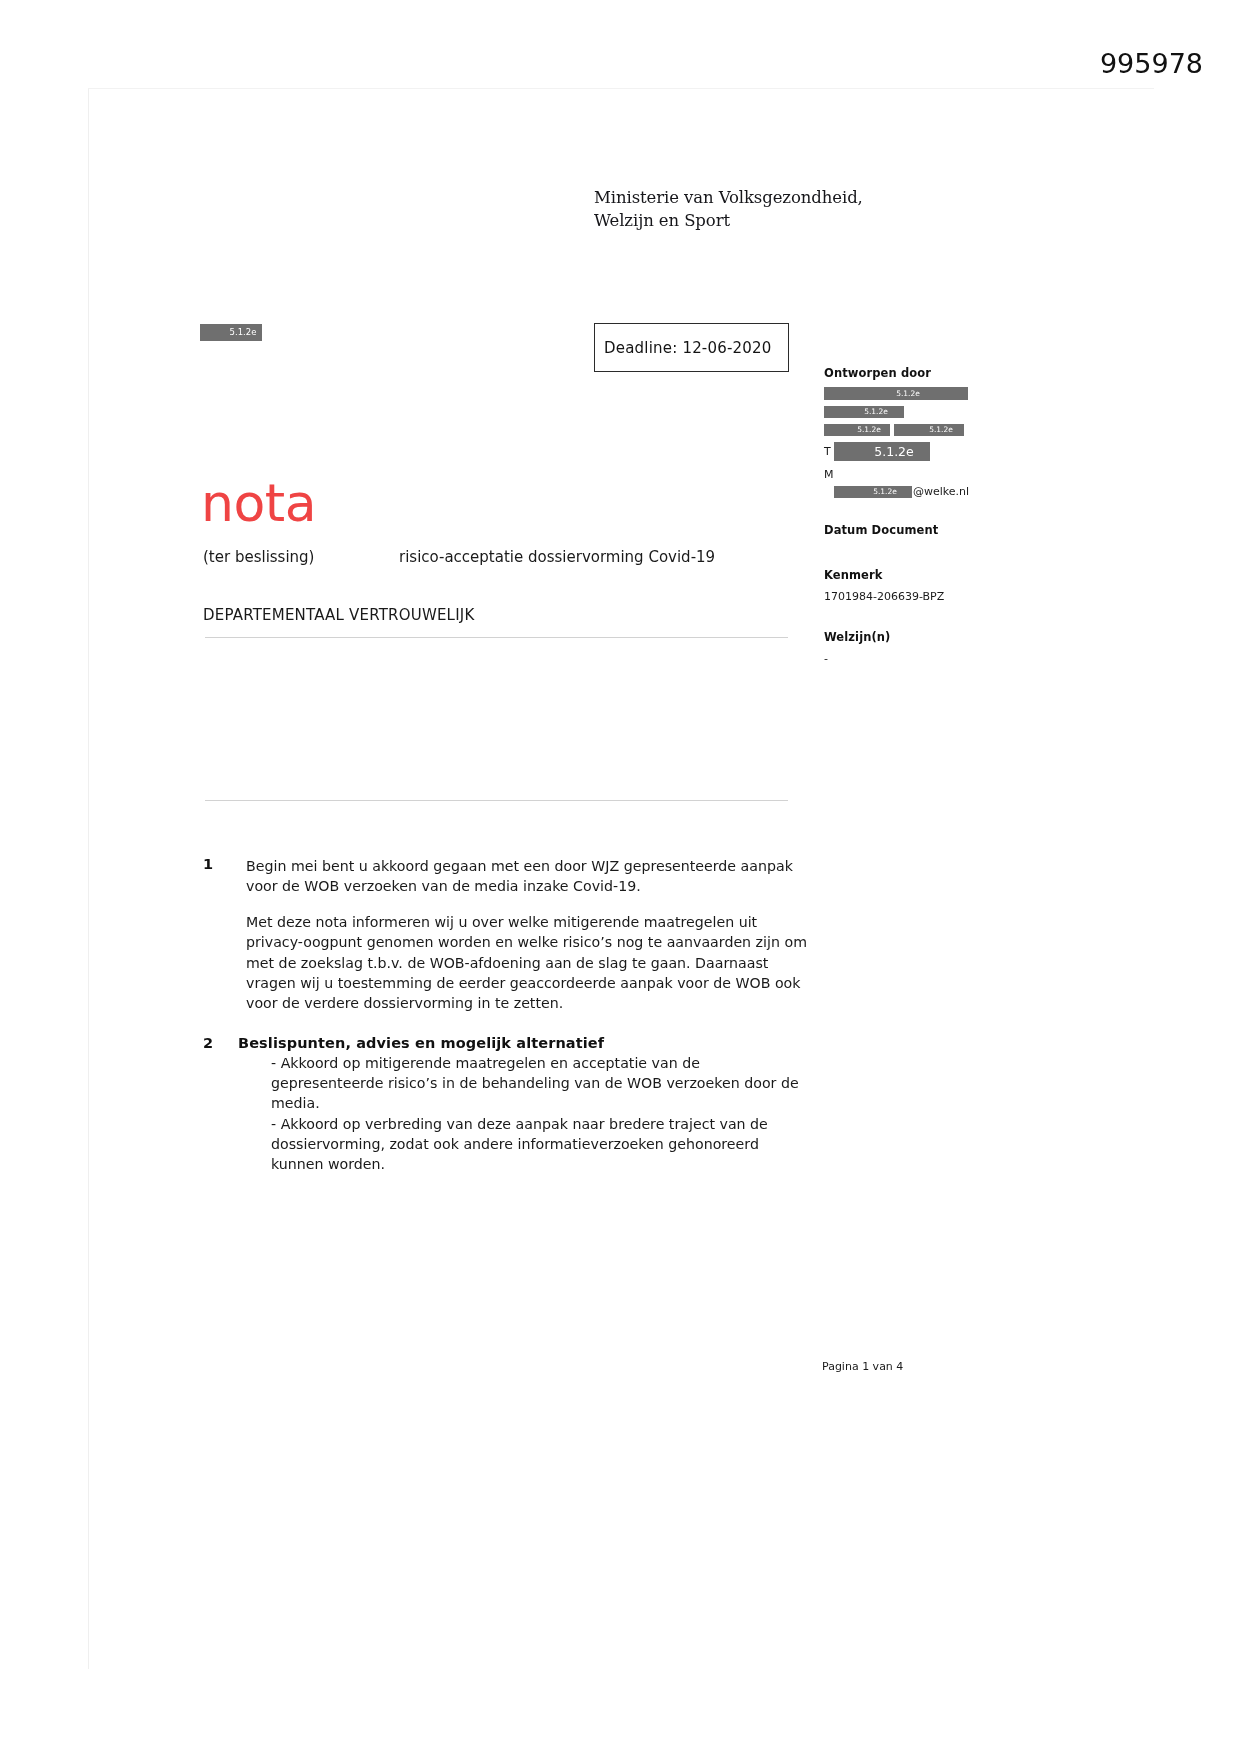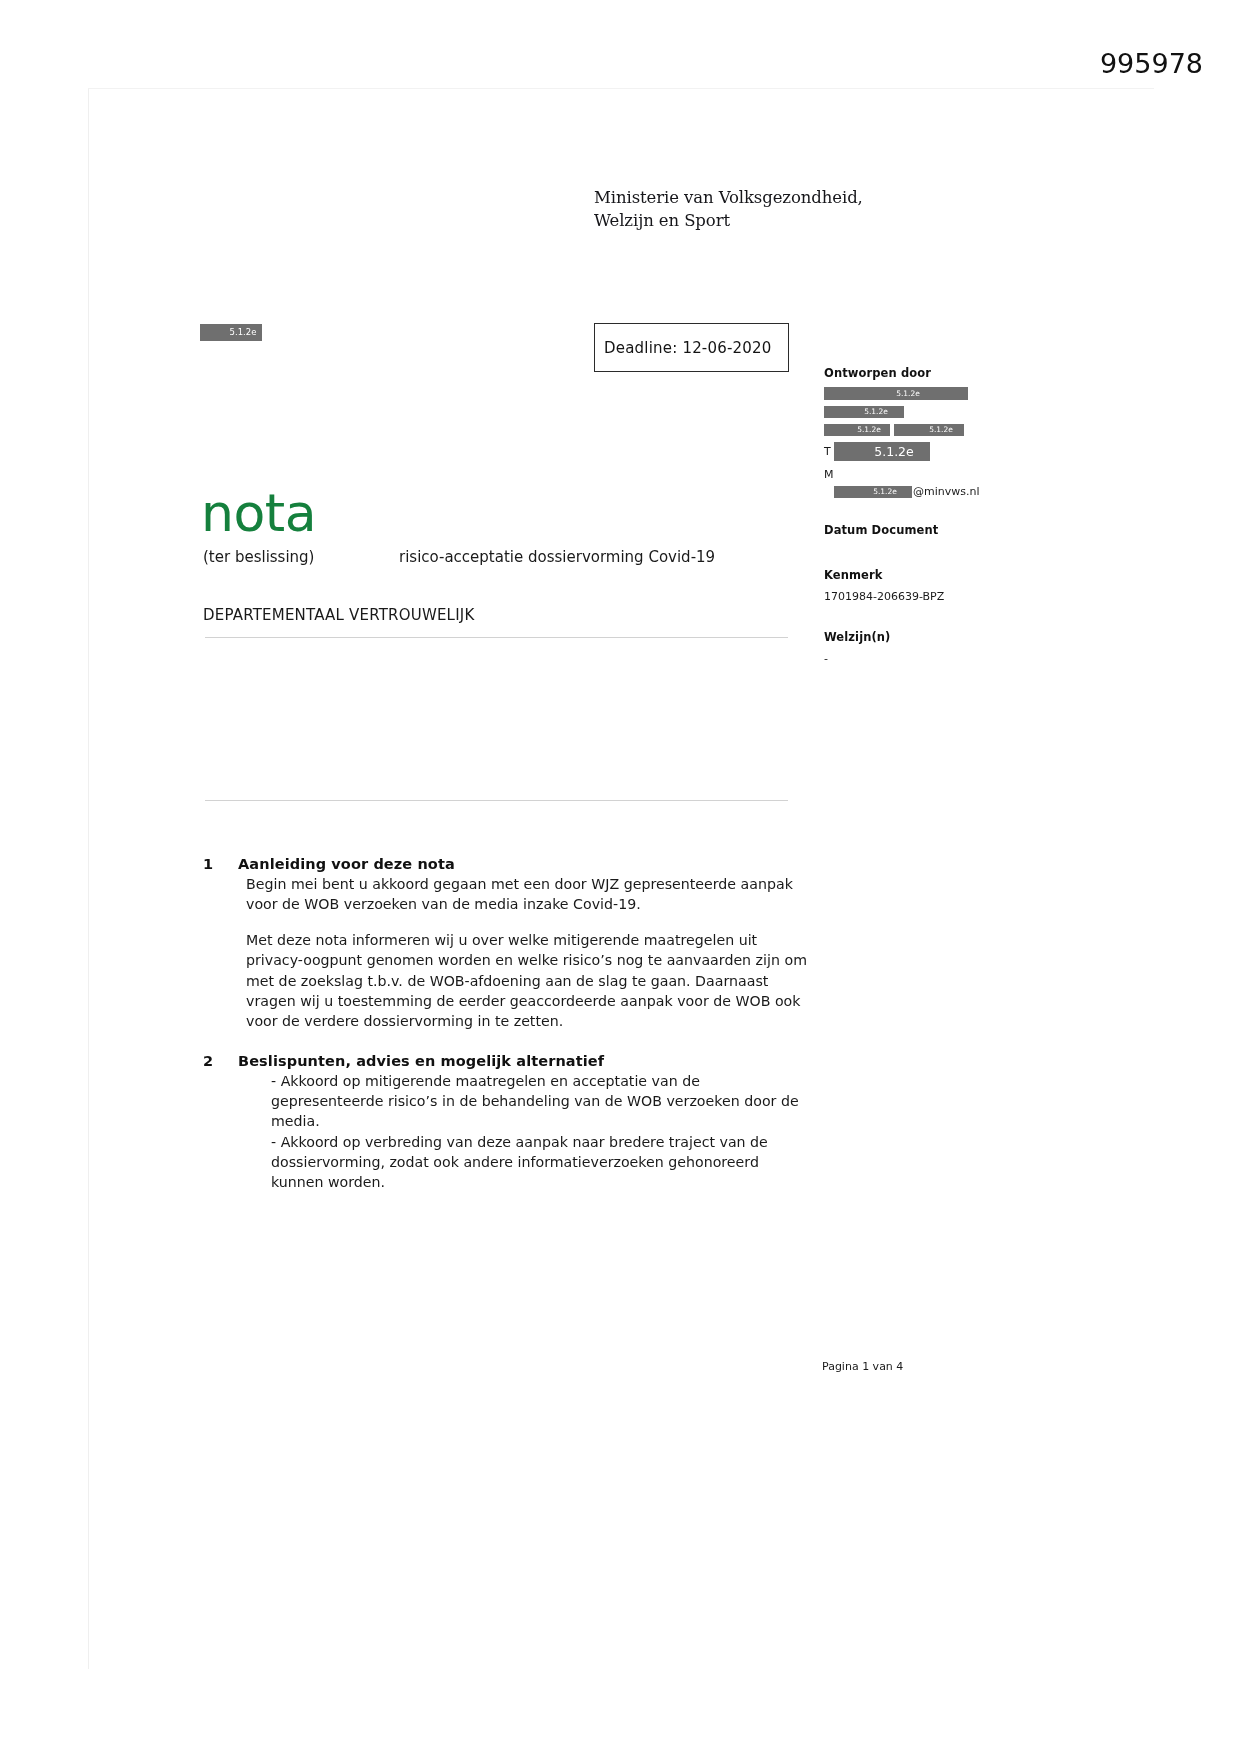--- a/index.html
+++ b/index.html
@@ -148,24 +148,24 @@
     vertical-align: middle;
     margin-left: 1px;
   }
   .t-row { margin-top: 2px; }
   .m-row { margin-top: 1px; margin-bottom: 1px; }
 
   
   .nota-title {
     position: absolute;
     left: 201px;
-    top: 487px;
+    top: 477px;
     font-size: 52px;
     font-weight: normal;
-    color: #15803d;
+    color: #ef4444;
     letter-spacing: -0.5px;
     line-height: 1;
   }
   .subtitle-row {
     position: absolute;
     left: 203px;
     top: 548px;
     width: 590px;
     font-size: 15px;
     color: #1a1a1a;
@@ -286,21 +286,21 @@
 
     <div class="bar-row t-row">
       <span class="bar-label">T</span><span class="redact bar-w5">5.1.2e</span>
     </div>
 
     <div class="bar-row m-row">
       <span class="bar-label">M</span>
     </div>
 
     <div class="mail-row">
-      <span class="bar-label"></span><span class="redact bar-w6">5.1.2e</span><span class="mail-domain">@minvws.nl</span>
+      <span class="bar-label"></span><span class="redact bar-w6">5.1.2e</span><span class="mail-domain">@welke.nl</span>
     </div>
 
     <div class="meta-gap"></div>
 
     <div class="meta-heading">Datum Document</div>
     <div class="meta-value"></div>
 
     <div class="meta-gap"></div>
 
     <div class="meta-heading">Kenmerk</div>
@@ -322,21 +322,20 @@
   <div class="classification">DEPARTEMENTAAL VERTROUWELIJK</div>
 
   <div class="rule rule-1"></div>
   <div class="rule rule-2"></div>
 
   <div class="body">
 
     <div class="section">
       <div class="sec-num">1</div>
       <div class="sec-body">
-        <div class="sec-title">Aanleiding voor deze nota</div>
         <p class="para">Begin mei bent u akkoord gegaan met een door WJZ gepresenteerde aanpak voor de WOB verzoeken van de media inzake Covid-19.</p>
         <p class="para">Met deze nota informeren wij u over welke mitigerende maatregelen uit privacy-oogpunt genomen worden en welke risico’s nog te aanvaarden zijn om met de zoekslag t.b.v. de WOB-afdoening aan de slag te gaan. Daarnaast vragen wij u toestemming de eerder geaccordeerde aanpak voor de WOB ook voor de verdere dossiervorming in te zetten.</p>
       </div>
     </div>
 
     <div class="section">
       <div class="sec-num">2</div>
       <div class="sec-body">
         <div class="sec-title">Beslispunten, advies en mogelijk alternatief</div>
         <div class="bullets">

